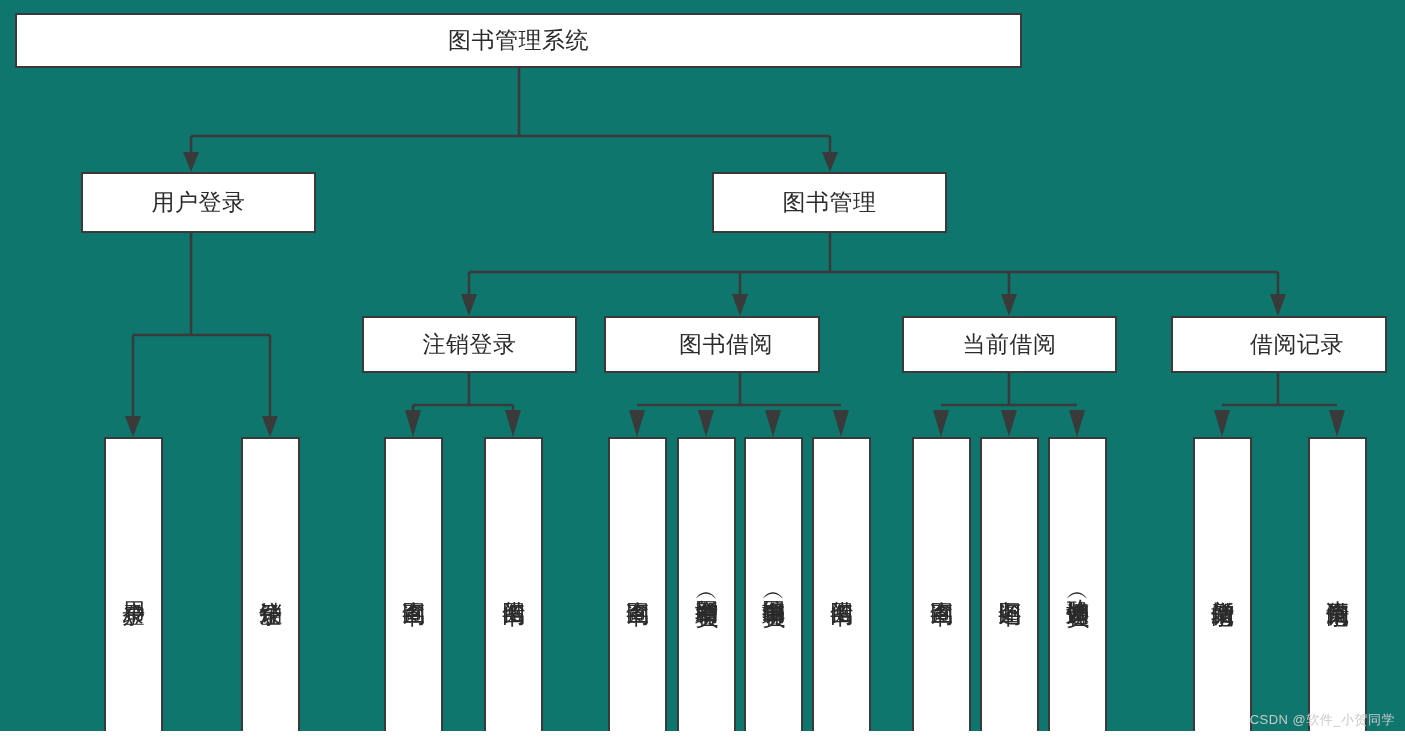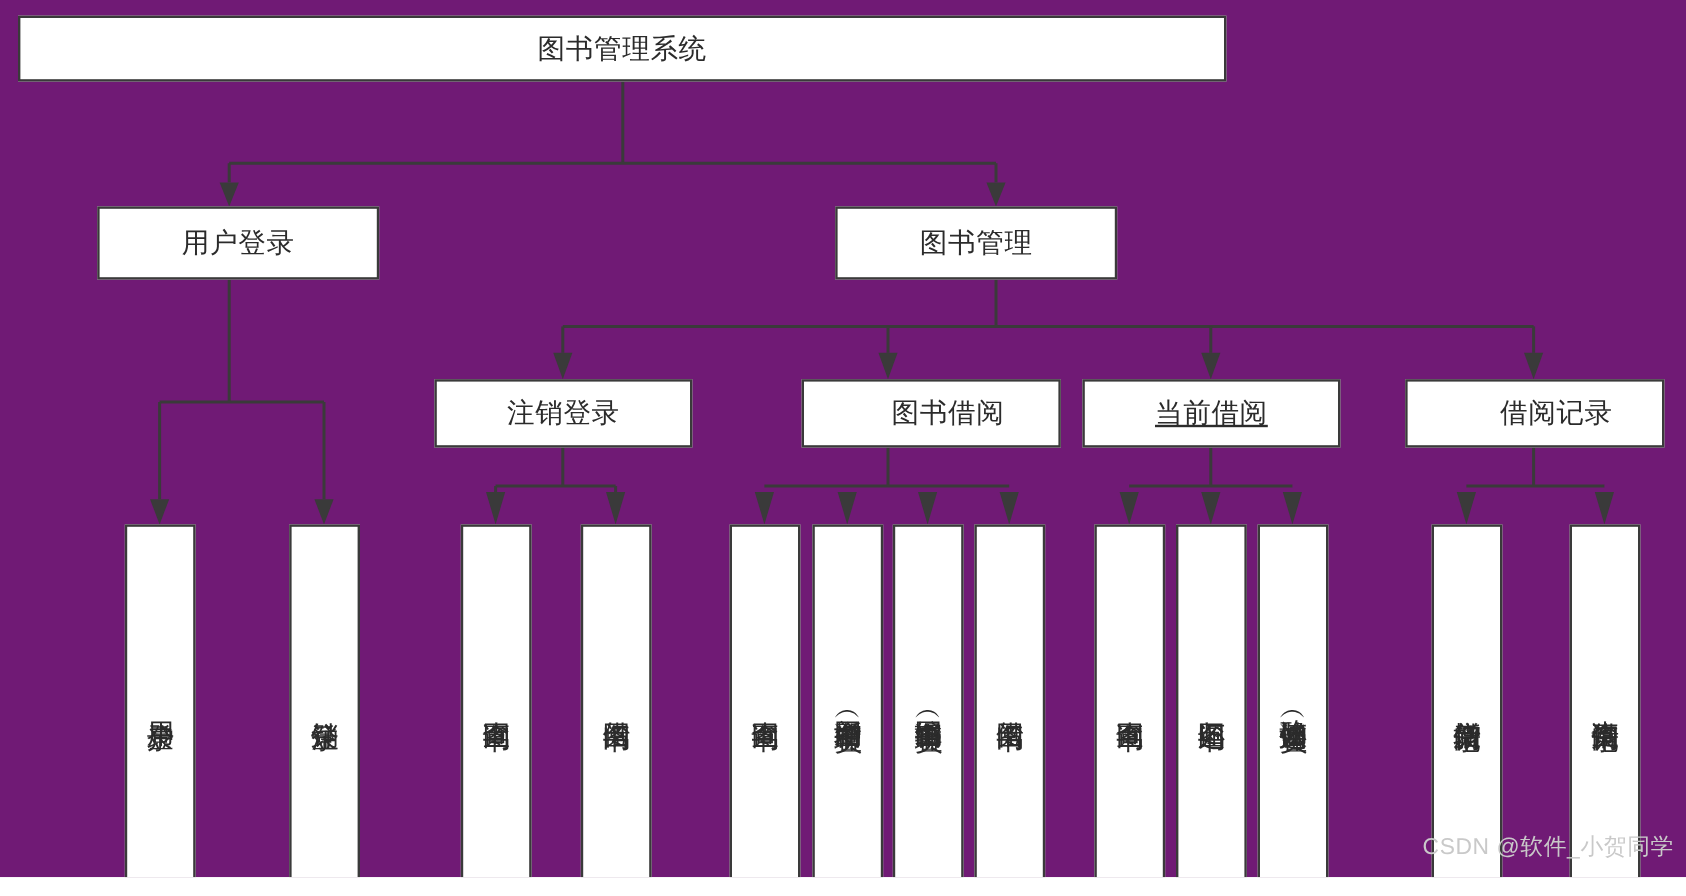--- a/index.html
+++ b/index.html
@@ -8,21 +8,21 @@
     background: #ffffff;
   }
   body {
     font-family: "Liberation Sans", "DejaVu Sans", sans-serif;
     color: #2b2b2b;
   }
   #canvas {
     position: relative;
     width: 1405px;
     height: 731px;
-    background: #701a75;
+    background: #0f766e;
     overflow: hidden;
   }
   .node {
     position: absolute;
     box-sizing: border-box;
     border: 2.5px solid #3a3a3a;
     background: #ffffff;
     display: flex;
     align-items: center;
     justify-content: center;
@@ -56,22 +56,22 @@
   }
   svg#wires path, svg#wires line {
     stroke: #3a3a3a;
     stroke-width: 2.5;
     fill: none;
   }
   svg#wires polygon { fill: #3a3a3a; }
   #watermark {
     position: absolute;
     right: 10px;
-    bottom: 12px;
-    font-size: 19px;
+    bottom: 2px;
+    font-size: 13px;
     color: #c9c9c9;
     letter-spacing: 0.5px;
     white-space: nowrap;
   }
 </style>
 </head>
 <body>
 
 <div id="canvas">
 
@@ -128,31 +128,31 @@
     <polygon points="1329,410 1345,410 1337,437"></polygon>
   </svg>
 
   <div class="node horiz lv1" style="left:15px; top:13px; width:1007px; height:55px;">
     <span>图书管理系统</span>
   </div>
 
   <div class="node horiz" style="left:81px; top:172px; width:235px; height:61px;">
     <span>用户登录</span>
   </div>
-  <div class="node horiz" style="left:696px; top:172px; width:235px; height:61px;align-items:center;">
+  <div class="node horiz" style="left:712px; top:172px; width:235px; height:61px;align-items:center;">
     <span>图书管理</span>
   </div>
 
   <div class="node horiz" style="left:362px; top:316px; width:215px; height:57px;">
     <span>注销登录</span>
   </div>
-  <div class="node horiz" style="left:668px; top:316px; width:216px; height:57px;padding-left:28px;">
+  <div class="node horiz" style="left:604px; top:316px; width:216px; height:57px;padding-left:28px;">
     <span>图书借阅</span>
   </div>
-  <div class="node horiz" style="left:902px; top:316px; width:215px; height:57px;text-decoration:underline;">
+  <div class="node horiz" style="left:902px; top:316px; width:215px; height:57px;">
     <span>当前借阅</span>
   </div>
   <div class="node horiz" style="left:1171px; top:316px; width:216px; height:57px;padding-left:36px;">
     <span>借阅记录</span>
   </div>
 
   <div class="node vert" style="left:104px; top:437px; width:59px; height:296px;">
     <span>用户登录</span>
   </div>
   <div class="node vert" style="left:241px; top:437px; width:59px; height:296px;">

